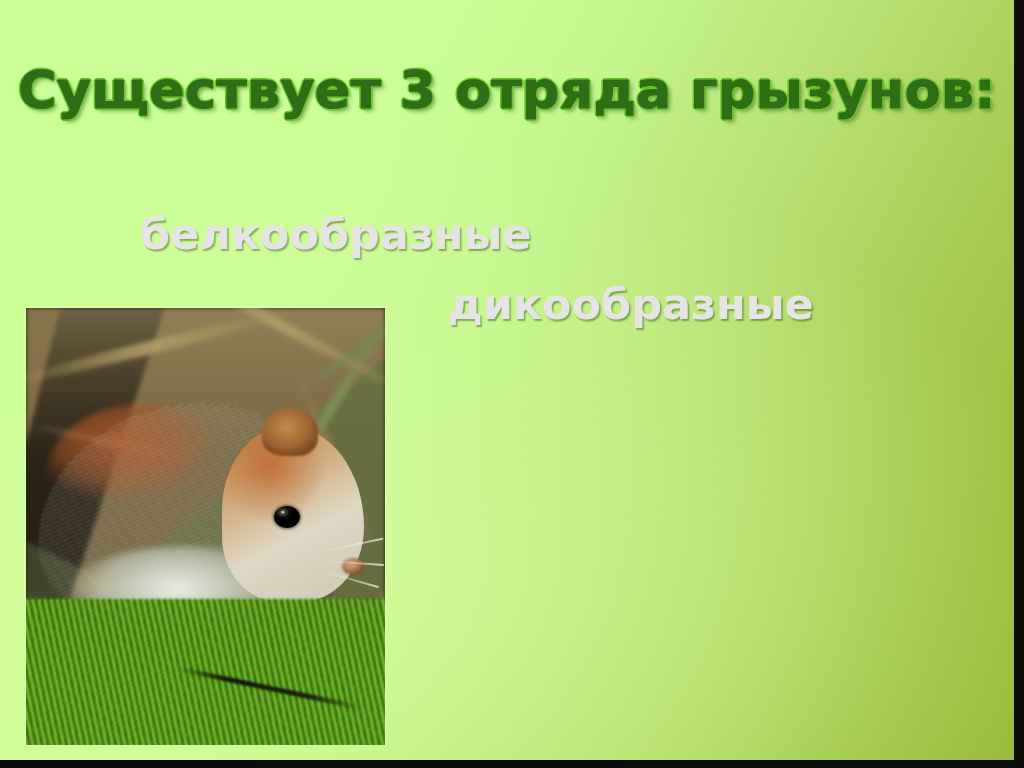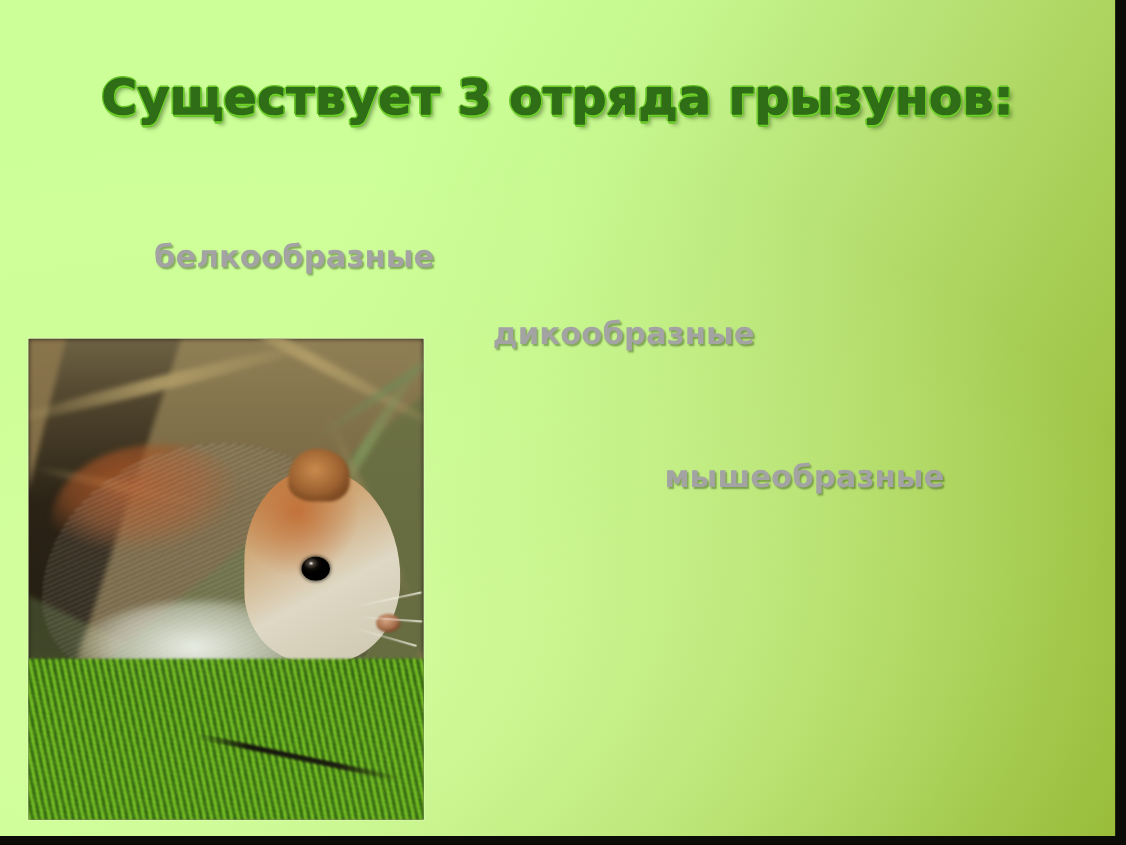--- a/index.html
+++ b/index.html
@@ -69,21 +69,21 @@
   
   #title {
     position: absolute;
     left: 0;
     top: 58px;
     width: 1014px;
     text-align: center;
     z-index: 6;
     font-family: "DejaVu Sans", sans-serif;
     font-weight: bold;
-    font-size: 44px;
+    font-size: 52px;
     line-height: 64px;
     letter-spacing: .5px;
     color: #2f6d16;
     -webkit-text-stroke: 1.2px #2f6d16;
     text-shadow:
       -1px -1px 0 #6fd12a,
        1px -1px 0 #6fd12a,
       -1px  1px 0 #6fd12a,
        1px  1px 0 #6fd12a,
       -2px  0   0 #63c223,
@@ -93,23 +93,23 @@
        3px  3px 4px rgba(30,60,10,.45);
     white-space: nowrap;
   }
 
   
   .order-label {
     position: absolute;
     z-index: 6;
     font-family: "DejaVu Sans", sans-serif;
     font-weight: bold;
-    font-size: 28px;
+    font-size: 43px;
     line-height: 40px;
-    color: #a3a3a3;
+    color: #e5e5e5;
     white-space: nowrap;
     text-shadow: 1.5px 1.5px 1.5px rgba(40,70,15,.45);
   }
   #order-0 { left: 140px; top: 214px; }
   #order-1 { left: 448px; top: 284px; }
   #order-2 { left: 604px; top: 414px; }
 
   
   #photo {
     position: absolute;
@@ -277,21 +277,20 @@
 <div id="slide">
 
   <div id="canvas"></div>
 
   <div id="title">Существует 3 отряда грызунов:</div>
 
   <div class="order-label" id="order-0">белкообразные</div>
 
   <div class="order-label" id="order-1">дикообразные</div>
 
-  <div class="order-label" id="order-2">мышеобразные</div>
 
   <div id="photo" title="Рыжая полёвка (мышеобразный грызун) на зелёном мху">
     <div class="ph" id="ph-bg"></div>
     <div class="ph stem" id="st1"></div>
     <div class="ph stem" id="st2"></div>
     <div class="ph stem" id="st3"></div>
     <div class="ph stem" id="st4"></div>
     <div class="ph stem" id="st5"></div>
     <div class="ph stem" id="st6"></div>
     <div class="ph" id="moss-top"></div>

